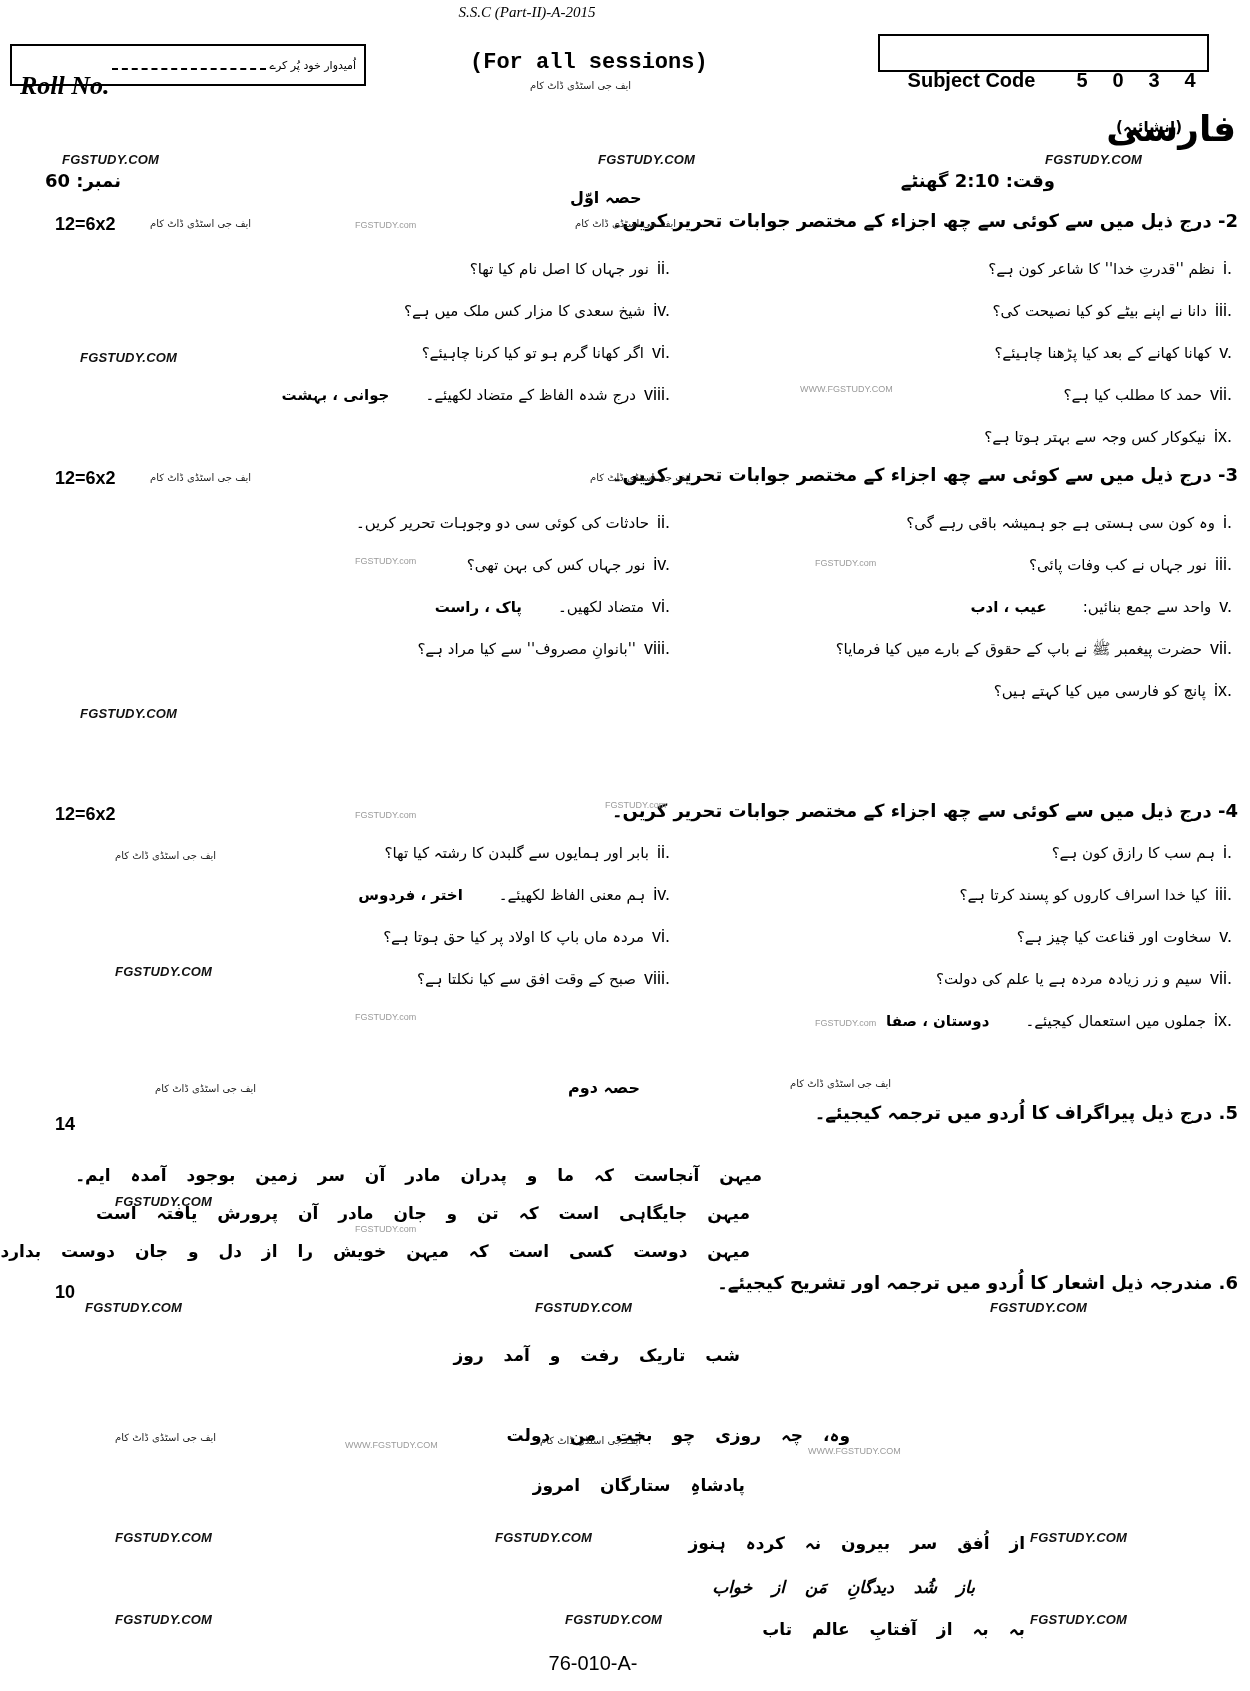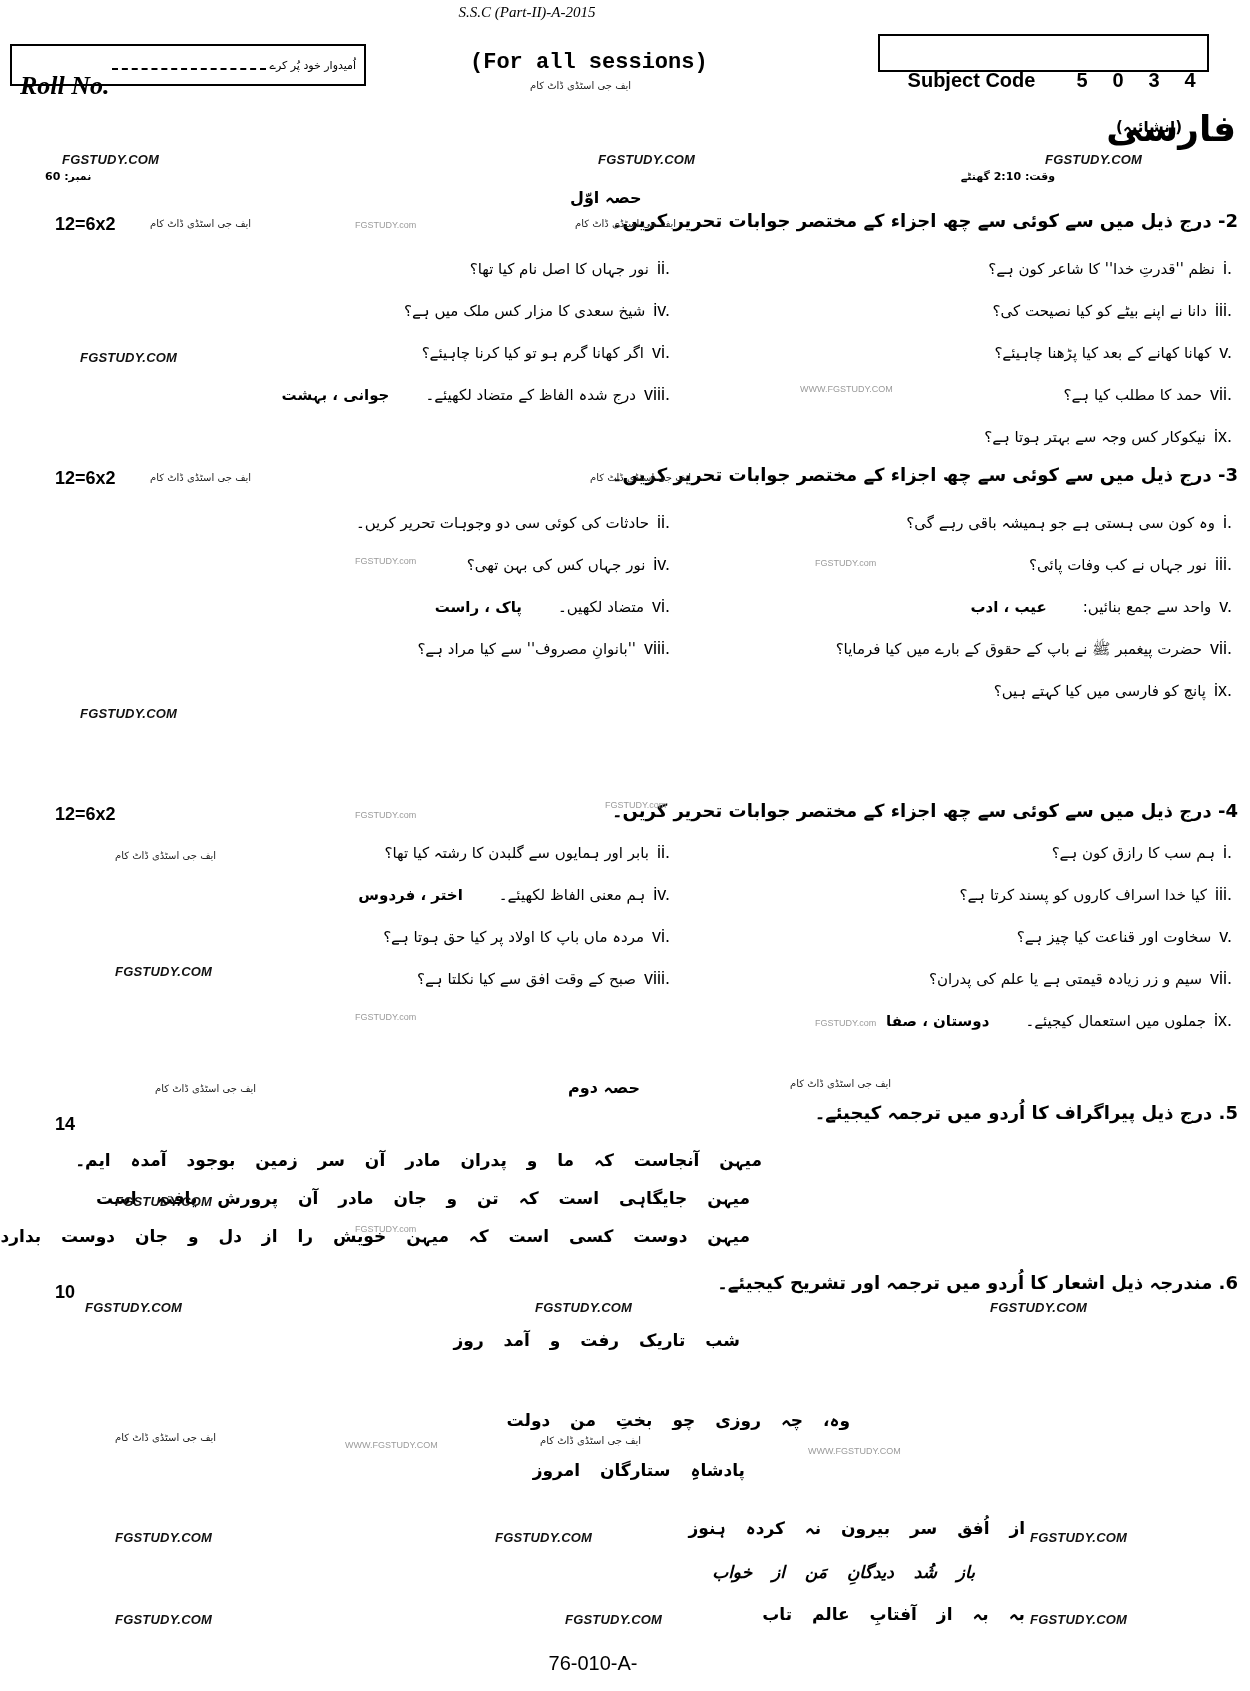--- a/index.html
+++ b/index.html
@@ -19,31 +19,31 @@
   .roll-note { font-size: 11px; direction: rtl; }
   .sessions { left: 470px; top: 50px; font-family: Liberation Mono, monospace; font-weight: bold; font-size: 22px; }
   .subject-box { left: 878px; top: 34px; height: 38px; display: flex; border: 2px solid #000; }
   .subject-box .cell { border-left: 2px solid #000; display: flex; align-items: center; justify-content: center; font-family: "Liberation Sans", sans-serif; font-weight: bold; font-size: 20px; margin-top: 44px; }
   .subject-box .label { width: 183px; border-left: none; font-size: 20px; }
   .subject-box .digit { width: 36px; }
 
   .subject-title { right: 14px; top: 108px; font-size: 36px; font-weight: bold; margin-left: 46px; }
   .subject-sub { right: 68px; top: 118px; font-size: 15px; font-weight: bold; }
 
-  .meta-row { top: 170px; font-size: 11px; font-weight: bold; }
+  .meta-row { top: 170px; font-size: 18px; font-weight: bold; }
   .section-title { font-size: 16px; font-weight: bold; }
 
   .q-head { font-size: 18px; font-weight: bold; }
   .q-marks { font-family: "Liberation Sans", sans-serif; font-weight: bold; font-size: 18px; }
   .item { display: flex; flex-direction: row-reverse; align-items: baseline; gap: 8px; font-size: 15px; }
   .item .num { font-family: "Liberation Sans", sans-serif; font-size: 18px; direction: ltr; }
   .item .txt { direction: rtl; white-space: nowrap; }
   .item .extra { direction: rtl; white-space: nowrap; margin-right: 28px; font-weight: bold; }
 
-  .persian { font-size: 17px; font-weight: bold; letter-spacing: 1px; word-spacing: 14px; }
+  .persian { font-size: 17px; font-weight: bold; letter-spacing: 1px; word-spacing: 14px; margin-top: 15px; }
   .footer-code { left: 0; width: 1186px; top: 1652px; text-align: center; font-family: "Liberation Sans", sans-serif; font-size: 20px; }
 </style>
 </head>
 <body>
 
 <div class="abs paper-code">S.S.C (Part-II)-A-2015</div>
 
 <div class="abs roll-box">
   <span class="roll-label">Roll No.</span>
   <span class="roll-line"></span>
@@ -192,21 +192,21 @@
     <span class="num">v.</span>
     <span class="txt">سخاوت اور قناعت کیا چیز ہے؟</span>
   </div>
 <div class="abs item" style="right:580px; top:926px;">
     <span class="num">vi.</span>
     <span class="txt">مردہ ماں باپ کا اولاد پر کیا حق ہوتا ہے؟</span>
   </div>
 <div class="abs wm" style="left:115px; top:964px;">FGSTUDY.COM</div>
 <div class="abs item" style="right:18px; top:968px;">
     <span class="num">vii.</span>
-    <span class="txt">سیم و زر زیادہ قیمتی ہے یا علم کی پدران؟</span>
+    <span class="txt">سیم و زر زیادہ مردہ ہے یا علم کی دولت؟</span>
   </div>
 <div class="abs item" style="right:580px; top:968px;">
     <span class="num">viii.</span>
     <span class="txt">صبح کے وقت افق سے کیا نکلتا ہے؟</span>
   </div>
 <div class="abs item" style="right:18px; top:1010px;">
     <span class="num">ix.</span>
     <span class="txt">جملوں میں استعمال کیجیئے۔</span>
     <span class="extra">دوستان ، صفا</span>
   </div>

